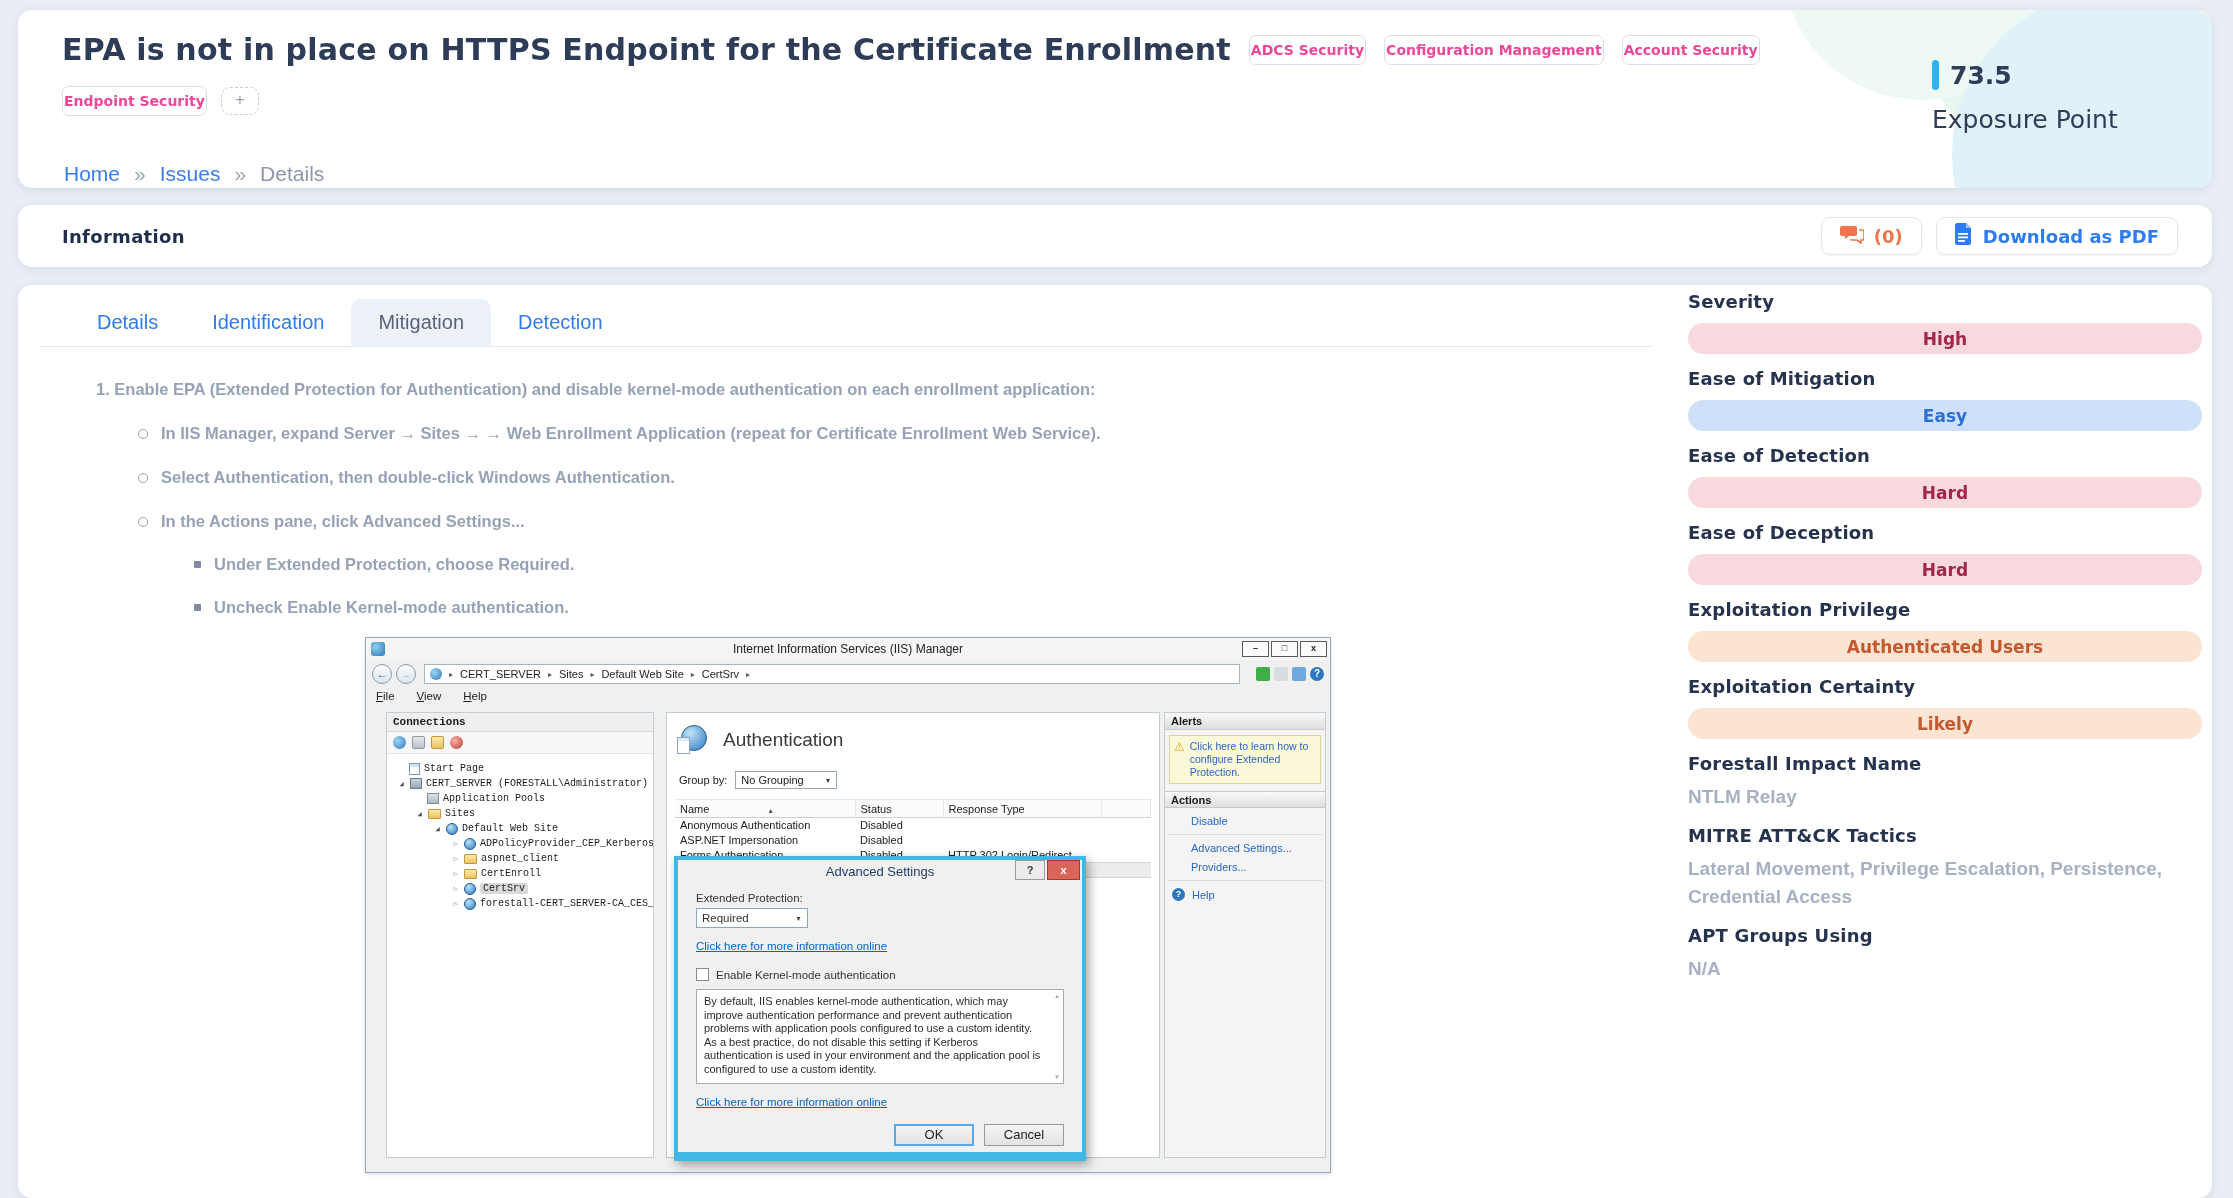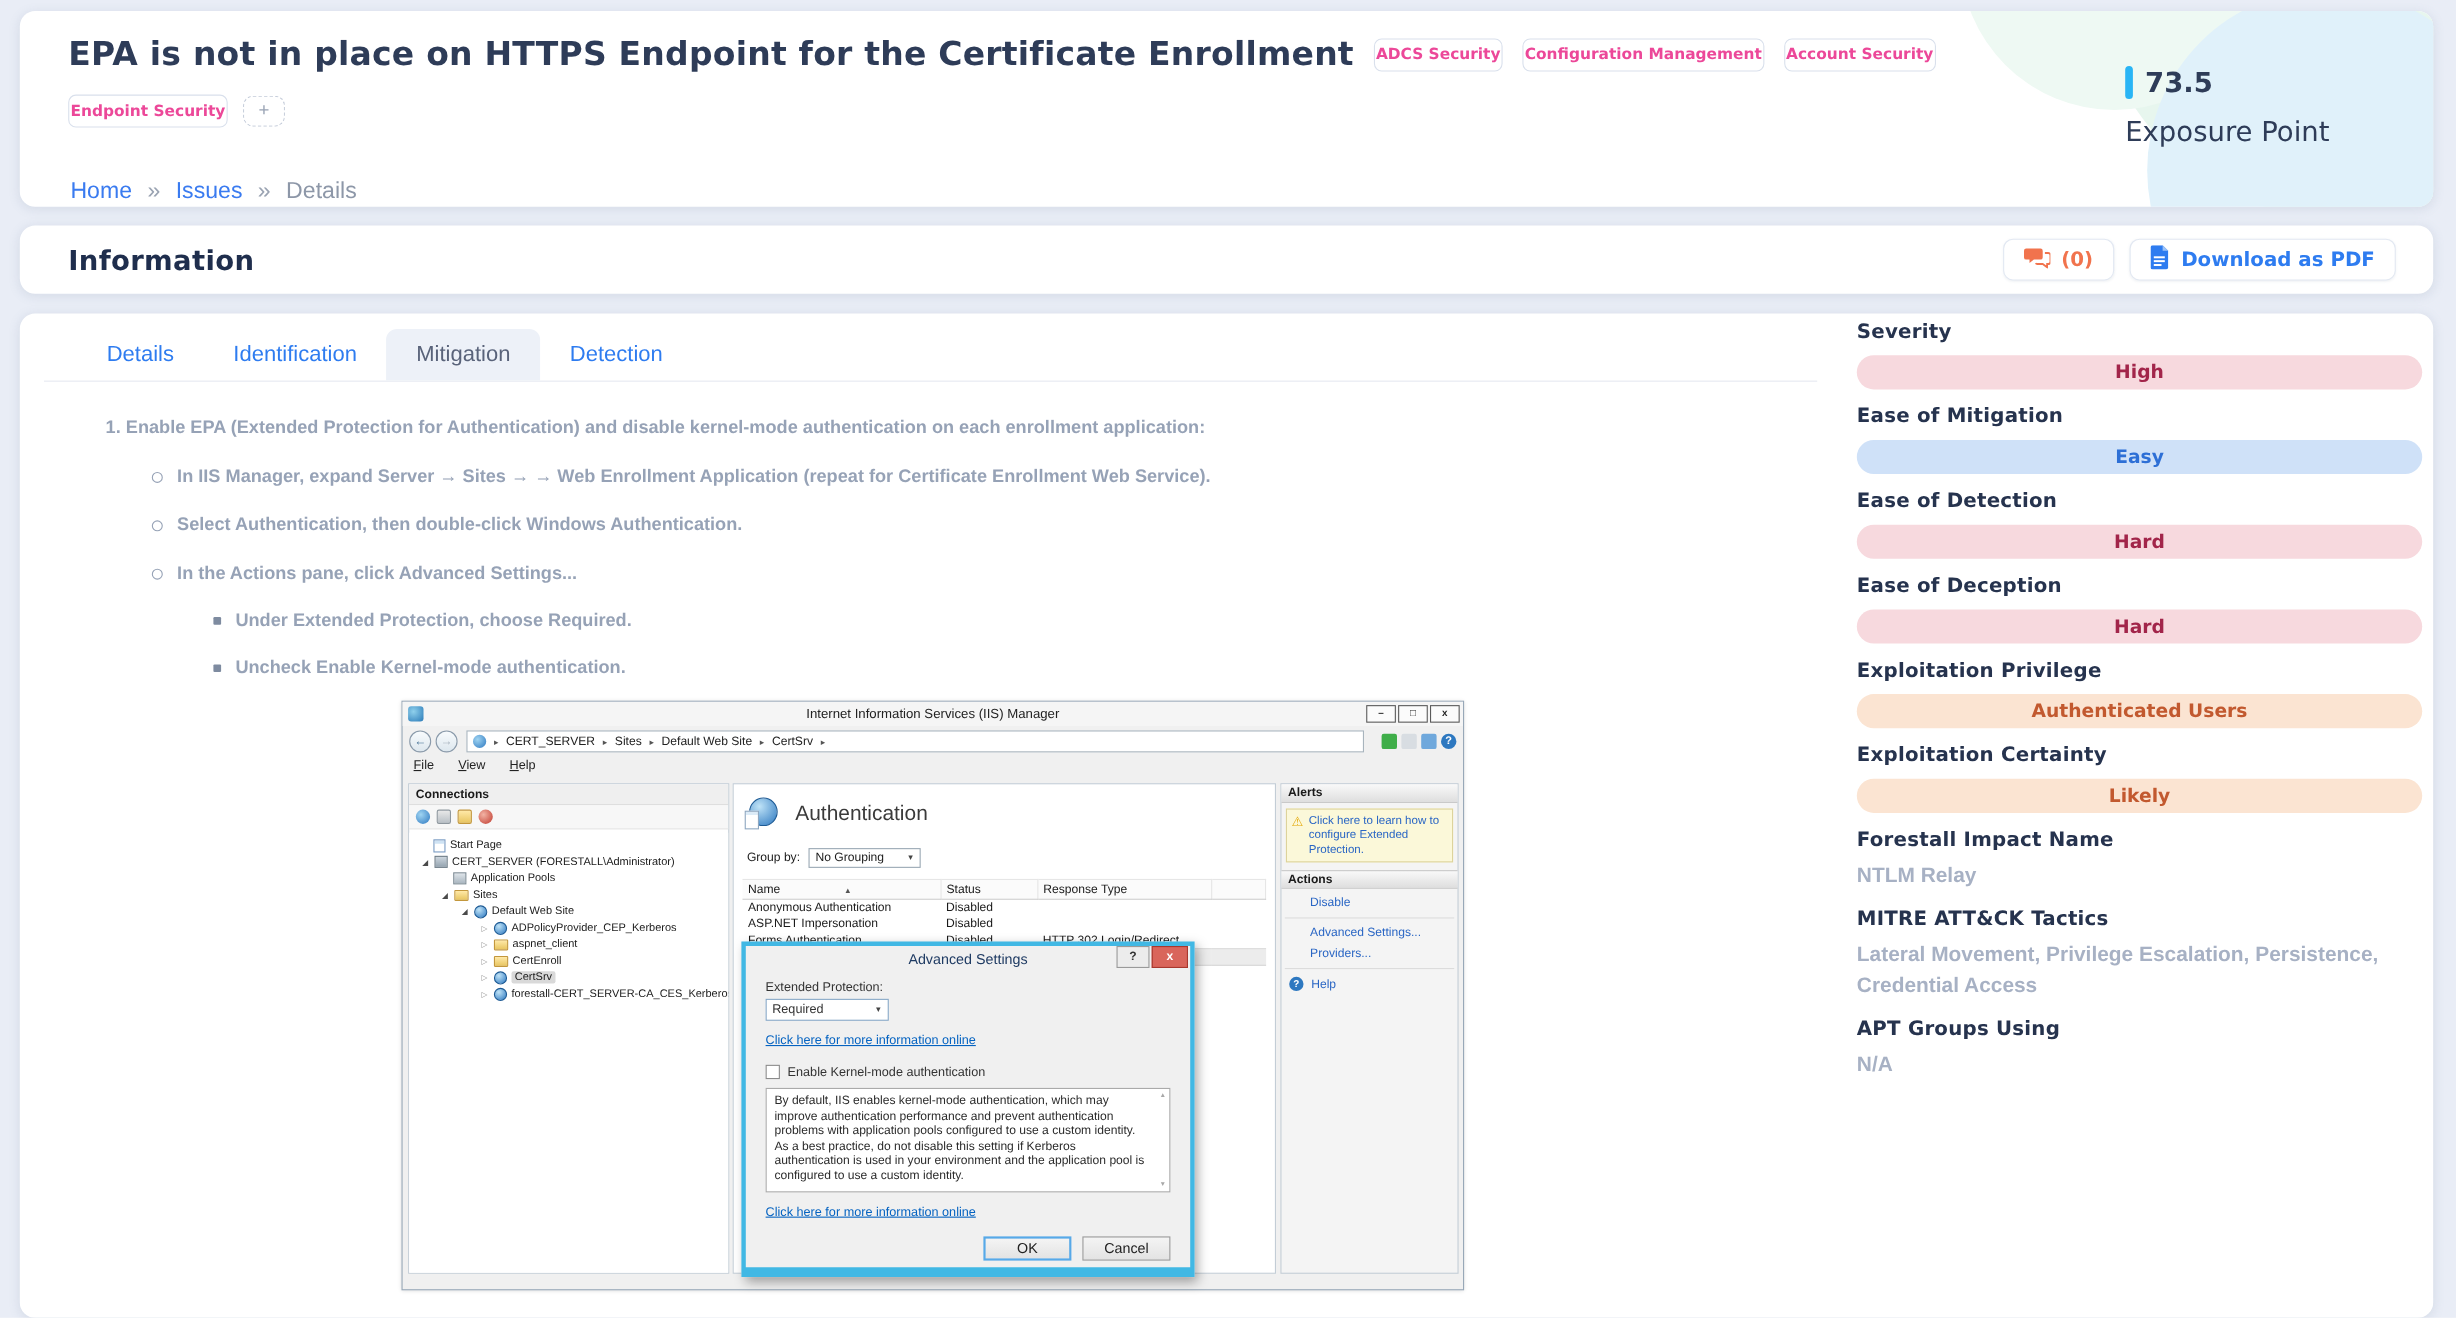--- a/index.html
+++ b/index.html
@@ -27,21 +27,21 @@
   .crumb-sep2 { color:#9aa3b2; }
   .crumb-cur { color:#8d97a8; }
   .exposure { position:absolute; left:1914px; top:50px; }
   .score-row { display:flex; align-items:center; gap:11px;text-align:center; }
   .exp-bar { width:7px; height:30px; border-radius:4px; background:#29b5f5; }
   .exp-score { font-family:"DejaVu Sans", sans-serif; font-size:25px; font-weight:700; color:#2e3c58; }
   .exp-label { margin-top:15px; font-family:"DejaVu Sans", sans-serif; font-size:25px; font-weight:500; color:#2e3c58; }
 
   
   #ibar { left:18px; top:205px; width:2194px; height:62px; display:flex; align-items:center; justify-content:space-between; padding:0 34px 0 44px; }
-  h2 { margin:0; font-family:"DejaVu Sans", sans-serif; font-size:25px; font-weight:600; color:#1f2e4d; letter-spacing:.3px; }
+  h2 { margin:0; font-family:"DejaVu Sans", sans-serif; font-size:18px; font-weight:600; color:#1f2e4d; letter-spacing:.3px; }
   .bar-actions { display:flex; gap:14px; }
   .btn { display:flex; align-items:center; gap:10px; background:#fff; border:1px solid #e2e8f2; border-radius:9px; height:38px; padding:0 18px; font-family:"DejaVu Sans", sans-serif; font-size:18px; font-weight:600; cursor:pointer; box-shadow:0 1px 2px rgba(120,135,160,.10); }
   .c-btn { color:#f1734d; }
   .p-btn { color:#2e7cf0; }
 
   
   #content { left:18px; top:285px; width:2194px; height:913px; }
   .tabs { position:absolute; left:22px; top:14px; width:1612px; border-bottom:1px solid #e5e9f1; display:flex; align-items:flex-end; padding-left:30px; }
   .tab { font-size:20px; color:#2e7cf0; padding:12px 27px; cursor:pointer; }
   .tab.active { background:#edf1f8; color:#59637a; border-radius:10px 10px 0 0; }
@@ -80,21 +80,21 @@
   .csep { color:#555; font-size:8px; }
   .addr-icons { position:absolute; right:6px; top:7px; display:flex; gap:4px; }
   .ai { width:14px; height:14px; border-radius:2px; }
   .ai1 { background:#3fae49; }
   .ai2 { background:#d8dde2; }
   .ai3 { background:#6fa8dc; }
   .ai4 { background:#2d78c0; color:#fff; font-size:10px; font-weight:700; text-align:center; line-height:14px; border-radius:50%; }
   .menu { position:absolute; left:10px; top:52px; display:flex; gap:22px; font-size:11.5px; color:#222; }
   .mi::first-letter { text-decoration:underline; }
 
-  .lpane { position:absolute; left:5px; top:74px; width:292px; bottom:14px; background:#fff; border:1px solid #c3cdd6; }
+  .lpane { position:absolute; left:20px; top:74px; width:268px; bottom:14px; background:#fff; border:1px solid #c3cdd6;font-family:Liberation Mono, monospace; }
   .phead { height:19px; line-height:19px; padding-left:6px; font-weight:700; background:#efefef; border-bottom:1px solid #dcdcdc; }
   .ltb { height:22px; border-bottom:1px solid #e6e6e6; display:flex; align-items:center; gap:6px; padding-left:6px; background:#f7f7f7; }
   .ti { width:13px; height:13px; border-radius:2px; }
   .ti1 { border-radius:50%; background:radial-gradient(circle at 35% 35%, #9fd4f2, #2d78c0); }
   .ti2 { background:linear-gradient(#e8e8e8,#b9c0c6); border:1px solid #8e979e; }
   .ti3 { background:linear-gradient(#ffe9a8,#e8c560); border:1px solid #c3973c; }
   .ti4 { border-radius:50%; background:radial-gradient(circle at 35% 35%, #f2b3a4, #c0392d); }
   .tree { position:absolute; left:0; right:0; top:44px; bottom:0; background:#fff; overflow:hidden; font-size:10px; padding-top:4px; }
   .trw { display:flex; align-items:center; gap:4px; height:15px; white-space:nowrap; cursor:pointer; }
   .exp { width:9px; text-align:center; font-size:7px; color:#9a9a9a; flex:none; }

